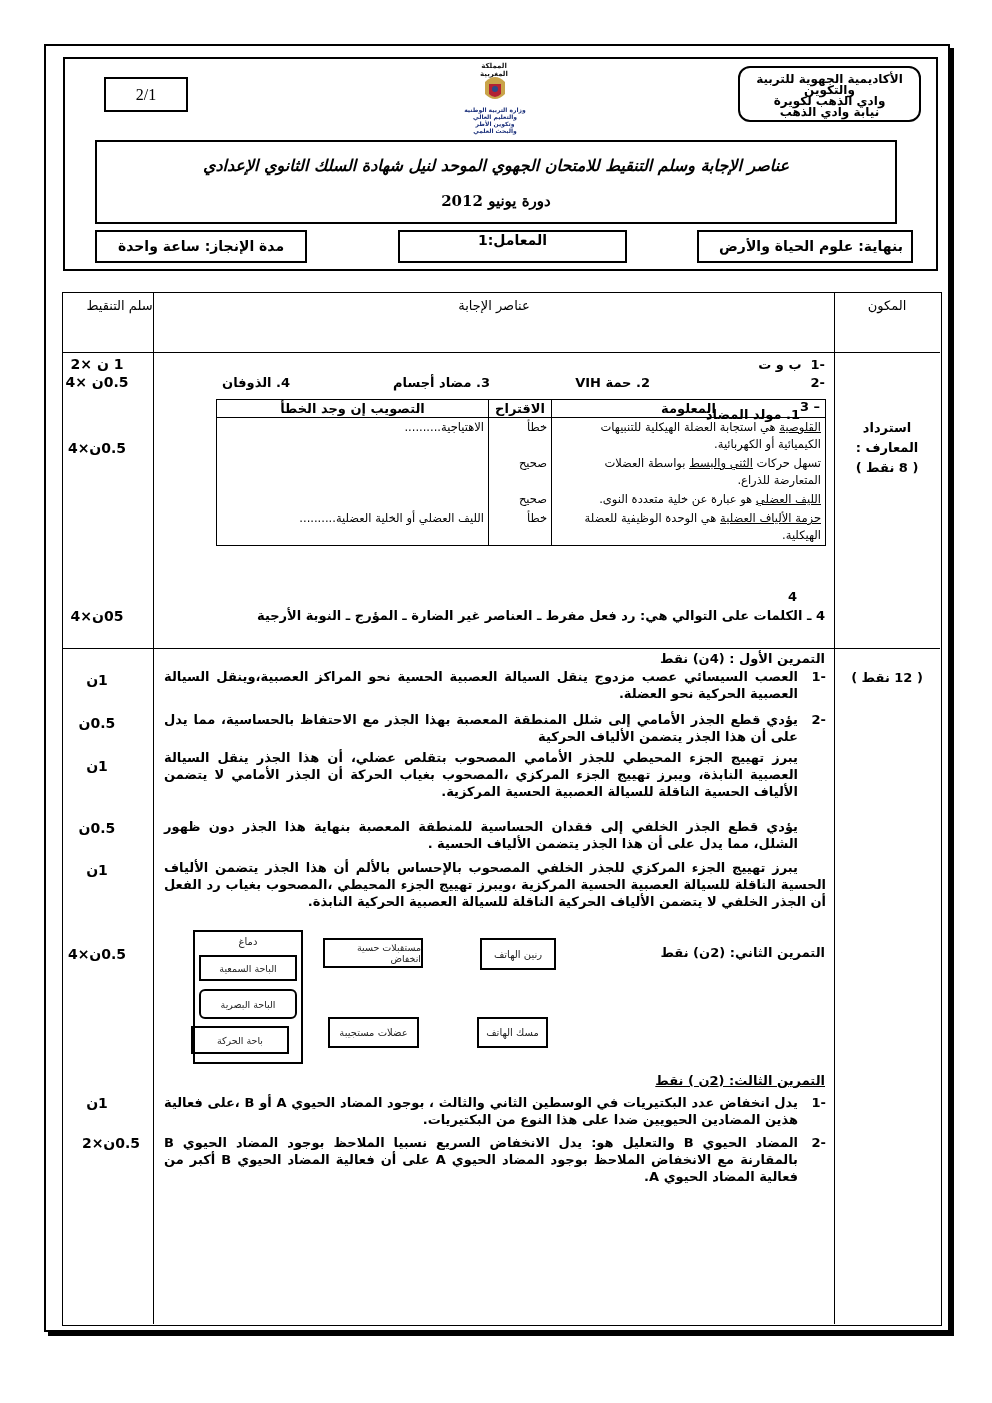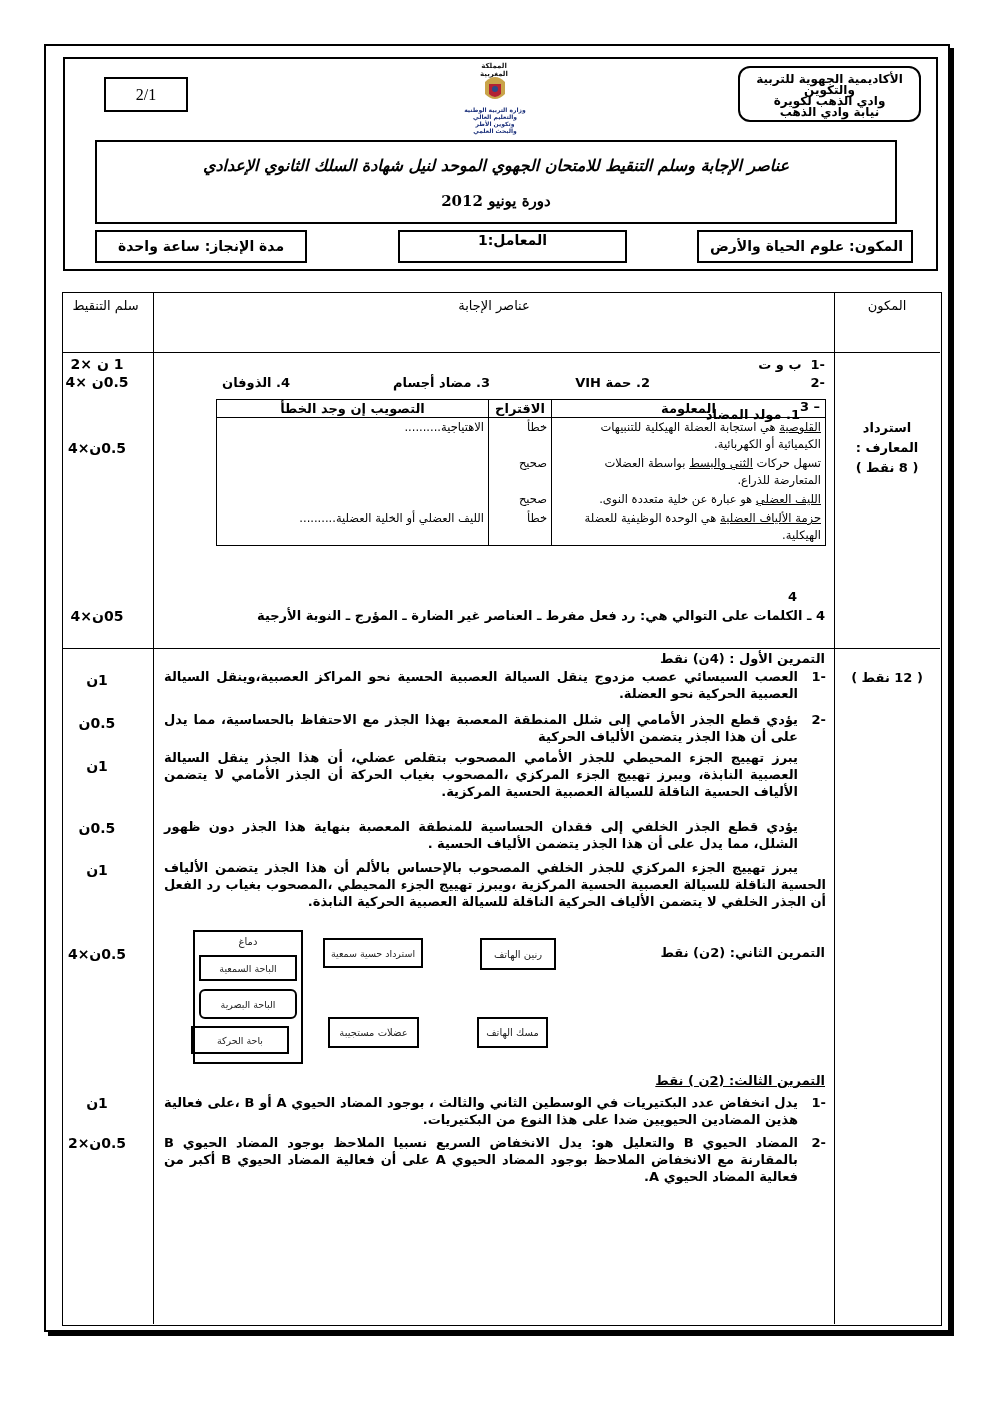--- a/index.html
+++ b/index.html
@@ -52,33 +52,33 @@
   <div>الأكاديمية الجهوية للتربية والتكوين</div>
   <div>وادي الذهب لكويرة</div>
   <div>نيابة وادي الذهب</div>
 </div>
 
 <div class="box abs" style="left:95px;top:140px;width:802px;height:84px;">
   <div class="abs b" style="left:0;top:14px;width:100%;text-align:center;font-family:'DejaVu Serif',serif;font-style:italic;font-size:16px;direction:rtl;">عناصر الإجابة وسلم التنقيط للامتحان الجهوي الموحد لنيل شهادة السلك الثانوي الإعدادي</div>
   <div class="abs" style="left:0;top:50px;width:100%;text-align:center;font-family:'DejaVu Serif',serif;font-size:15px;direction:rtl;font-weight:bold;">دورة يونيو 2012</div>
 </div>
 
-<div class="box abs b rtl" style="left:697px;top:230px;width:216px;height:33px;font-size:14px;padding:6px 8px;">المكون: علوم الحياة والأرض</div>
+<div class="box abs b rtl" style="left:697px;top:230px;width:216px;height:33px;font-size:14px;padding:6px 8px;">بنهاية: علوم الحياة والأرض</div>
 <div class="box abs b" style="left:398px;top:230px;width:229px;height:33px;font-size:14px;text-align:center;direction:rtl;">المعامل:1</div>
 <div class="box abs b" style="left:95px;top:230px;width:212px;height:33px;font-size:14px;text-align:center;padding-top:6px;direction:rtl;">مدة الإنجاز: ساعة واحدة</div>
 
 <div class="abs" style="left:62px;top:292px;width:878px;height:1032px;border:1px solid #000;border-top:1px solid #000;"></div>
 <div class="vline" style="left:153px;top:292px;height:1032px;"></div>
 <div class="vline" style="left:834px;top:292px;height:1032px;"></div>
 <div class="hline" style="left:62px;top:352px;width:878px;"></div>
 <div class="hline" style="left:62px;top:648px;width:878px;"></div>
 
 <div class="abs t13" style="left:836px;top:298px;width:102px;text-align:center;direction:rtl;">المكون</div>
 <div class="abs t13" style="left:154px;top:298px;width:680px;text-align:center;direction:rtl;">عناصر الإجابة</div>
-<div class="abs t13" style="left:60px;top:298px;width:91px;text-align:center;direction:rtl;">سلم التنقيط</div>
+<div class="abs t13" style="left:74px;top:298px;width:91px;text-align:center;direction:rtl;">سلم التنقيط</div>
 
 <div class="abs b" style="left:836px;top:418px;width:102px;text-align:center;direction:rtl;font-size:13px;line-height:20px;">
   <div>استرداد المعارف :</div>
   <div>( 8 نقط )</div>
 </div>
 
 <div class="score" style="top:356px;">1 ن ×2</div>
 <div class="score" style="top:374px;">0.5ن ×4</div>
 <div class="score" style="top:440px;">0.5ن×4</div>
 <div class="score" style="top:608px;">05ن×4</div>
@@ -134,21 +134,21 @@
   <div>( 12 نقط )</div>
 </div>
 
 <div class="score" style="top:672px;">1ن</div>
 <div class="score" style="top:715px;">0.5ن</div>
 <div class="score" style="top:758px;">1ن</div>
 <div class="score" style="top:820px;">0.5ن</div>
 <div class="score" style="top:862px;">1ن</div>
 <div class="score" style="top:946px;">0.5ن×4</div>
 <div class="score" style="top:1095px;">1ن</div>
-<div class="score" style="top:1135px;">0.5ن×2</div>
+<div class="score" style="top:1135px;padding-left:14px;">0.5ن×2</div>
 
 <div class="abs b u" style="left:600px;top:651px;width:225px;direction:rtl;font-size:13px;text-decoration:none;">التمرين الأول : (4ن) نقط</div>
 <div class="abs para" style="left:164px;top:668px;width:662px;padding-right:0;">
   <span class="abs" style="right:0;top:0;">-1</span>
   <div style="margin-right:28px;">العصب السيسائي عصب مزدوج ينقل السيالة العصبية الحسية نحو المراكز العصبية،وينقل السيالة العصبية الحركية نحو العضلة.</div>
 </div>
 <div class="abs para" style="left:164px;top:711px;width:662px;">
   <span class="abs" style="right:0;top:0;">-2</span>
   <div style="margin-right:28px;">يؤدي قطع الجذر الأمامي إلى شلل المنطقة المعصبة بهذا الجذر مع الاحتفاظ بالحساسية، مما يدل على أن هذا الجذر يتضمن الألياف الحركية</div>
 </div>
@@ -157,21 +157,21 @@
 <div class="abs para" style="left:164px;top:859px;width:662px;text-indent:28px;">يبرز تهييج الجزء المركزي للجذر الخلفي المصحوب بالإحساس بالألم أن هذا الجذر يتضمن الألياف الحسية الناقلة للسيالة العصبية الحسية المركزية ،ويبرز تهييج الجزء المحيطي ،المصحوب بغياب رد الفعل أن الجذر الخلفي لا يتضمن الألياف الحركية الناقلة للسيالة العصبية الحركية النابذة.</div>
 
 <div class="abs b" style="left:620px;top:945px;width:205px;direction:rtl;font-size:13px;">التمرين الثاني: (2ن) نقط</div>
 
 <div class="box abs" style="left:193px;top:930px;width:110px;height:134px;">
   <div class="abs" style="left:0;top:4px;width:100%;text-align:center;font-size:10px;color:#222;">دماغ</div>
 </div>
 <div class="dbox" style="left:199px;top:955px;width:98px;height:26px;">الباحة السمعية</div>
 <div class="dbox" style="left:199px;top:989px;width:98px;height:30px;border-radius:6px;">الباحة البصرية</div>
 <div class="dbox" style="left:191px;top:1026px;width:98px;height:28px;">باحة الحركة</div>
-<div class="dbox" style="left:323px;top:938px;width:100px;height:30px;">استرداد حسية سمعية</div>
+<div class="dbox" style="left:323px;top:938px;width:100px;height:30px;">مستقبلات حسية انخفاض</div>
 <div class="dbox" style="left:480px;top:938px;width:76px;height:32px;font-size:10px;">رنين الهاتف</div>
 <div class="dbox" style="left:328px;top:1017px;width:91px;height:31px;font-size:10px;">عضلات مستجيبة</div>
 <div class="dbox" style="left:477px;top:1017px;width:71px;height:31px;font-size:10px;">مسك الهاتف</div>
 
 <div class="abs b" style="left:620px;top:1073px;width:205px;direction:rtl;font-size:13px;text-decoration:underline;">التمرين الثالث: (2ن ) نقط</div>
 <div class="abs para" style="left:164px;top:1094px;width:662px;">
   <span class="abs" style="right:0;top:0;">-1</span>
   <div style="margin-right:28px;">يدل انخفاض عدد البكتيريات في الوسطين الثاني والثالث ، بوجود المضاد الحيوي A أو B ،على فعالية هذين المضادين الحيويين ضدا على هذا النوع من البكتيريات.</div>
 </div>
 <div class="abs para" style="left:164px;top:1134px;width:662px;">

